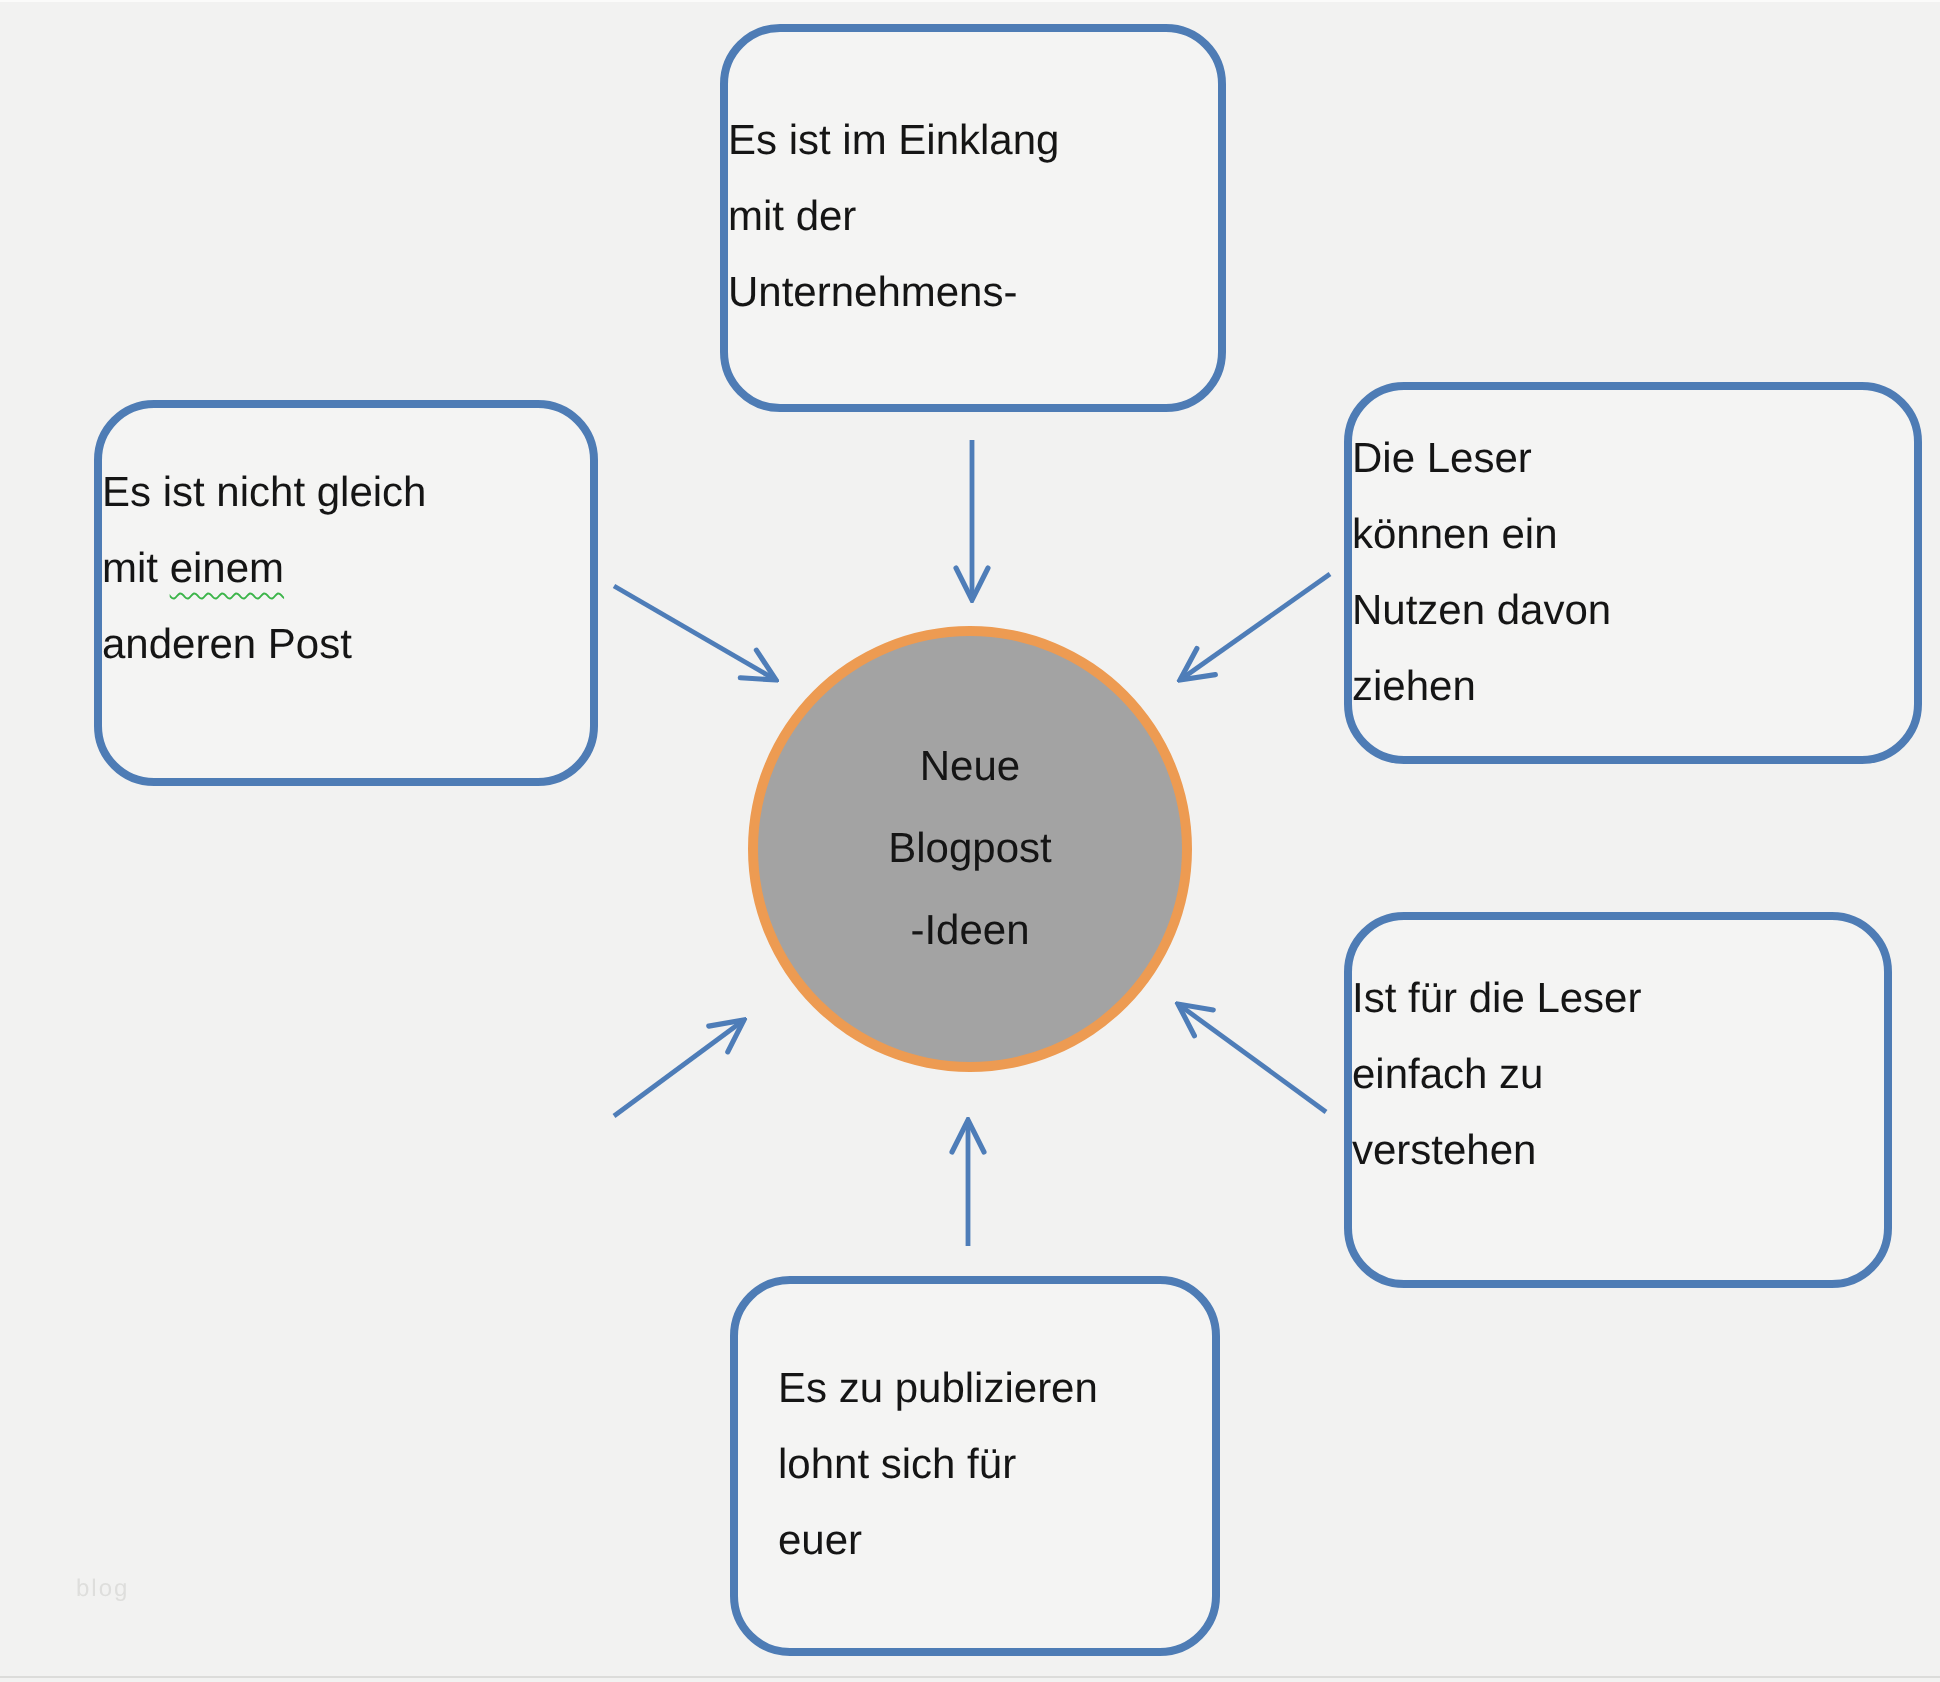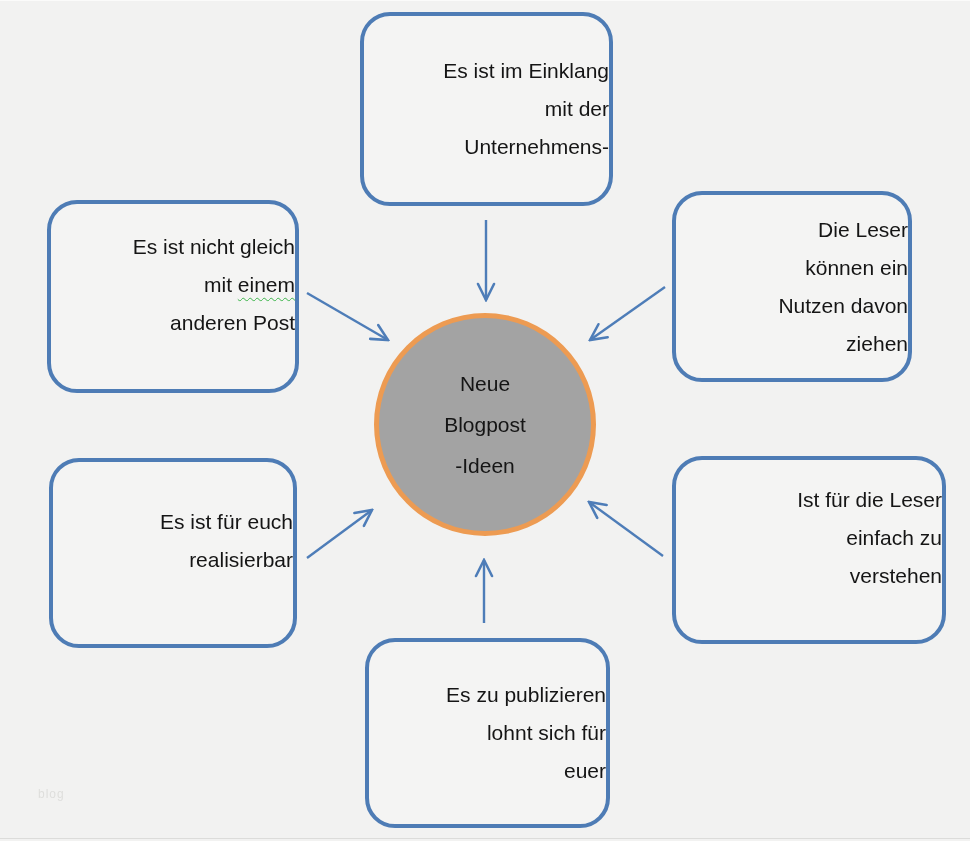--- a/index.html
+++ b/index.html
@@ -17,21 +17,21 @@
     box-sizing:border-box;
     border:4px solid #4e7cb5;
     border-radius:30px;
     background:#f4f4f3;
     display:flex;
     align-items:center;
     justify-content:center;
   }
   .box-text{
     width:100%;
-    text-align:right;
+    text-align:left;
     font-size:21px;
     line-height:38px;
   }
   .box-text.lift{ transform:translateY(-12px); }
   .line{ white-space:nowrap; }
   .squiggle{
     text-decoration:underline;
     text-decoration-style:wavy;
     text-decoration-color:#3cb54a;
     text-decoration-thickness:1px;
@@ -103,43 +103,37 @@
   </div>
 
   <div class="box" style="left:47px;top:199px;width:252px;height:193px;">
     <div class="box-text lift">
       <div class="line">Es ist nicht gleich</div>
       <div class="line"><span>mit </span><span class="squiggle">einem</span></div>
       <div class="line">anderen Post</div>
     </div>
   </div>
 
-  <div class="box" style="left:672px;top:190px;width:240px;height:191px;">
+  <div class="box" style="left:672px;top:190px;width:289px;height:191px;">
     <div class="box-text">
       <div class="line">Die Leser</div>
       <div class="line">können ein</div>
       <div class="line">Nutzen davon</div>
       <div class="line">ziehen</div>
     </div>
   </div>
 
   <div class="center-circle">
     <div class="circle-text">
       <div class="line">Neue</div>
       <div class="line">Blogpost</div>
       <div class="line">-Ideen</div>
     </div>
   </div>
 
-  <div class="box" style="left:49px;top:457px;width:248px;height:190px;">
-    <div class="box-text lift">
-      <div class="line">Es ist für euch</div>
-      <div class="line">realisierbar</div>
-    </div>
-  </div>
 
   <div class="box" style="left:672px;top:455px;width:274px;height:188px;">
     <div class="box-text lift">
       <div class="line">Ist für die Leser</div>
       <div class="line">einfach zu</div>
       <div class="line">verstehen</div>
     </div>
   </div>
 
   <div class="box" style="left:365px;top:637px;width:245px;height:190px;padding-left:20px;">

